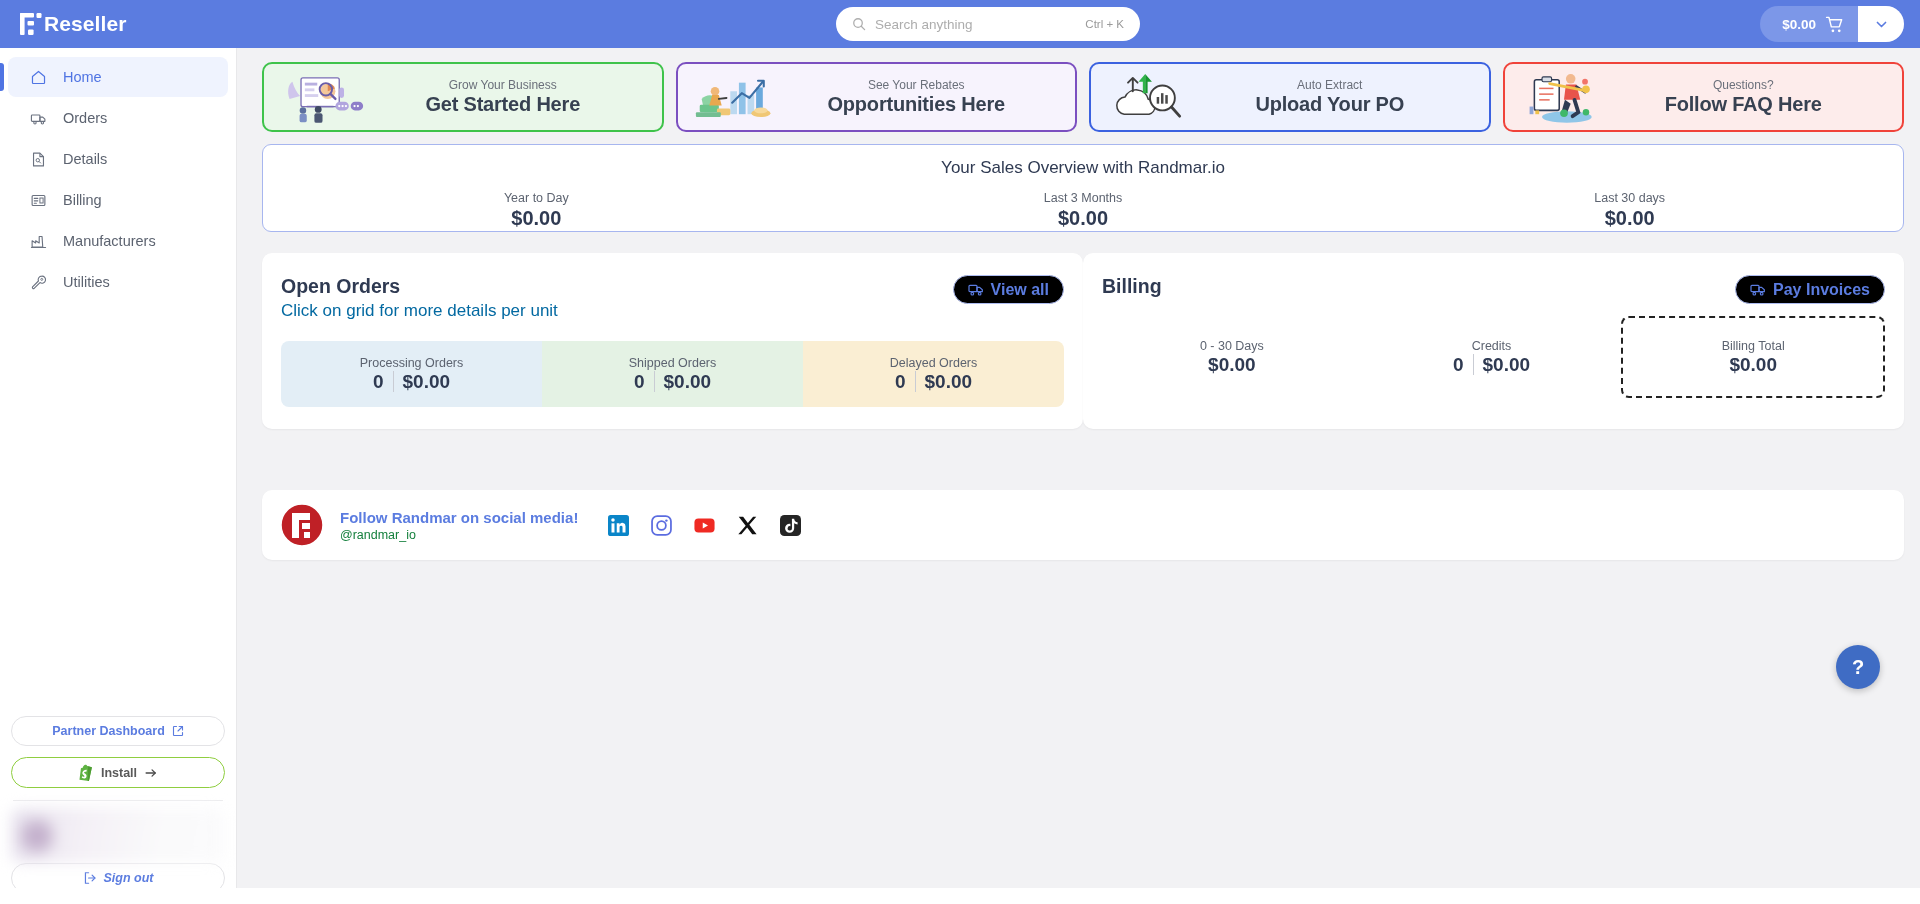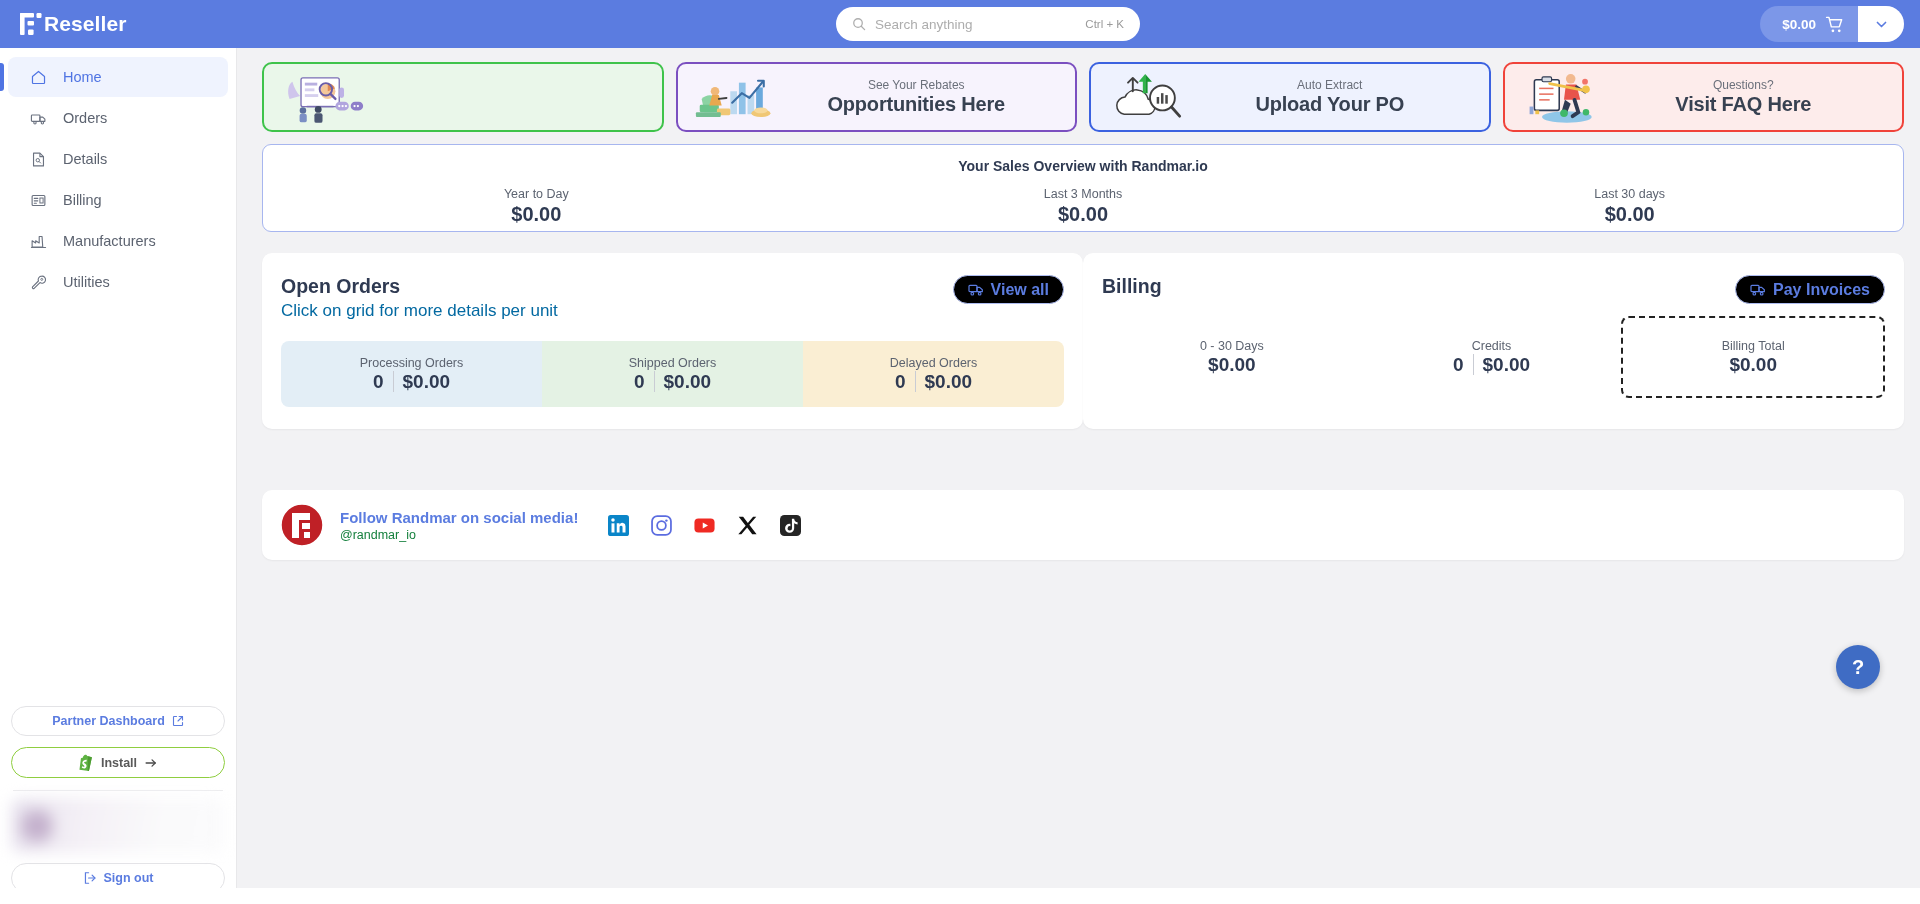--- a/index.html
+++ b/index.html
@@ -105,21 +105,21 @@
     height: 55px; margin-top: 7px; border-radius: 10px;
     background: linear-gradient(100deg,#e7e2ee 0%, #f4f0f6 34%, #fafafb 70%, #fbfbfc 100%);
     filter: blur(7px);
     position: relative; overflow: hidden;
   }
   .userblur::after {
     content:""; position:absolute; left:8px; top:10px;
     width:36px;height:36px;border-radius:50%;
     background: radial-gradient(circle, #b9a2c4 0%, #cfc0d6 55%, #e8e2ec 100%);
   }
-  .btn-signout { margin-top: 10px; height: 30px; }
+  .btn-signout { height: 30px; font-style: italic; }
 
   
   .main {
     position: absolute; top: 48px; left: 237px;
     width: 1683px; height: 856px;
     background: #f2f2f4;
     padding: 14px 16px 0 25px;
     overflow: hidden;
   }
 
@@ -138,21 +138,21 @@
   .promo.purple { background: #f7f3fd; border: 2px solid #7b4fc0; }
   .promo.blue   { background: #eef2fe; border: 2px solid #3b62e0; }
   .promo.red    { background: #fdeceb; border: 2px solid #f0433a; }
 
   
   .overview {
     margin-top: 12px; height: 88px;
     background: #fff; border: 1px solid #a7b6ef;
     border-radius: 9px; padding-top: 13px;
   }
-  .ov-title { text-align: center; font-size: 14px; font-weight: bold; color: #2f3a52; }
+  .ov-title { text-align: center; font-size: 17px; font-weight: normal; color: #2f3a52; }
   .ov-cols { display: flex; margin-top: 13px; }
   .ov-col { flex: 1; text-align: center; }
   .ov-label { font-size: 12.5px; color: #5c6370; }
   .ov-val { font-size: 20px; font-weight: bold; color: #2f3a52; margin-top: 2px; }
 
   
   .panels { display: flex; gap: 0; margin-top: 21px; }
   .panel {
     flex: 1; background: #fff; border-radius: 10px;
     padding: 22px 19px 22px 19px;
@@ -377,20 +377,24 @@
         <rect x="36" y="45" width="8.5" height="10" rx="2" fill="#4b5772"></rect>
         <rect x="58" y="33" width="14" height="9" rx="4.5" fill="#b1a5de"></rect>
         <rect x="74" y="33" width="13" height="9" rx="4.5" fill="#8e7ec9"></rect>
         <circle cx="62" cy="37.5" r="1.2" fill="#fff"></circle>
           <circle cx="65.5" cy="37.5" r="1.2" fill="#fff"></circle>
           <circle cx="69" cy="37.5" r="1.2" fill="#fff"></circle>
         <circle cx="78" cy="37.5" r="1.2" fill="#fff"></circle>
           <circle cx="81.5" cy="37.5" r="1.2" fill="#fff"></circle>
         <rect x="62" y="18" width="5" height="11" rx="2.5" fill="#bdb2e6"></rect>
       </svg>
+      <div class="promo-text">
+        <div class="promo-sub">Grow Your Business</div>
+        <div class="promo-title">Get Started Here</div>
+      </div>
     </div>
 
     <div class="promo purple">
       <svg class="promo-art" viewBox="0 0 90 56">
         <rect x="38" y="22" width="7" height="24" fill="#bcd9f0"></rect>
         <rect x="47" y="13" width="7" height="33" fill="#8fc2e8"></rect>
         <rect x="56" y="26" width="7" height="20" fill="#bcd9f0"></rect>
         <rect x="65" y="18" width="7" height="28" fill="#6aa9dd"></rect>
         <path d="M40 34 50 24 58 29 72 12" fill="none" stroke="#3b6ea5" stroke-width="2.2" stroke-linecap="round" stroke-linejoin="round"></path>
         <path d="M67 11h6v6" fill="none" stroke="#3b6ea5" stroke-width="2.2" stroke-linecap="round" stroke-linejoin="round"></path>
@@ -444,21 +448,21 @@
         <path d="M30 14l36 7" stroke="#f0c24a" stroke-width="3" stroke-linecap="round"></path>
         <circle cx="68" cy="20" r="4" fill="#f0c24a"></circle>
         <circle cx="45" cy="45" r="4" fill="#3fb86a"></circle>
         <circle cx="68" cy="44" r="3.4" fill="#3fb86a"></circle>
         <circle cx="67" cy="12" r="3" fill="#f2746a"></circle>
         <rect x="9" y="38" width="4" height="8" fill="#8fa6d8"></rect>
         <rect x="15" y="42" width="4" height="4" fill="#f0c24a"></rect>
       </svg>
       <div class="promo-text">
         <div class="promo-sub">Questions?</div>
-        <div class="promo-title">Visit FAQ Here</div>
+        <div class="promo-title">Follow FAQ Here</div>
       </div>
     </div>
   </div>
 
   <div class="overview">
     <div class="ov-title">Your Sales Overview with Randmar.io</div>
     <div class="ov-cols">
       <div class="ov-col">
         <div class="ov-label">Year to Day</div>
         <div class="ov-val">$0.00</div>

